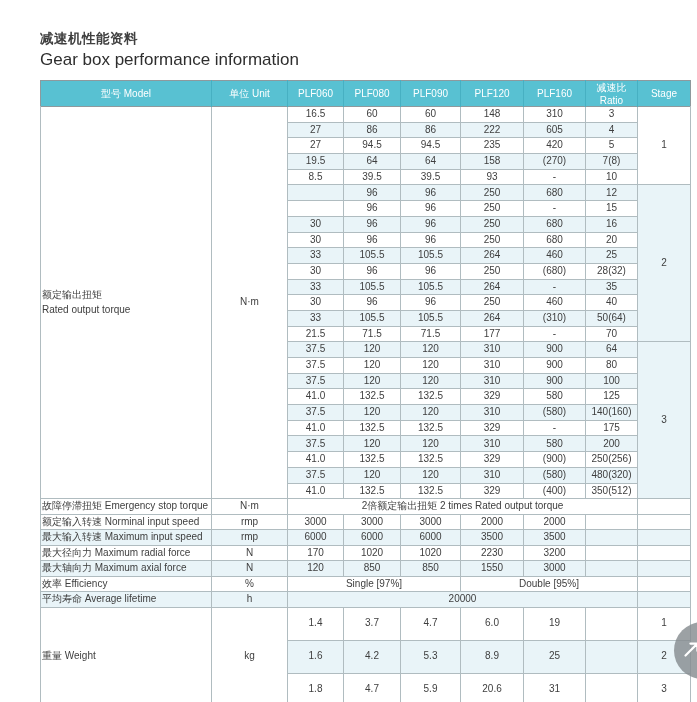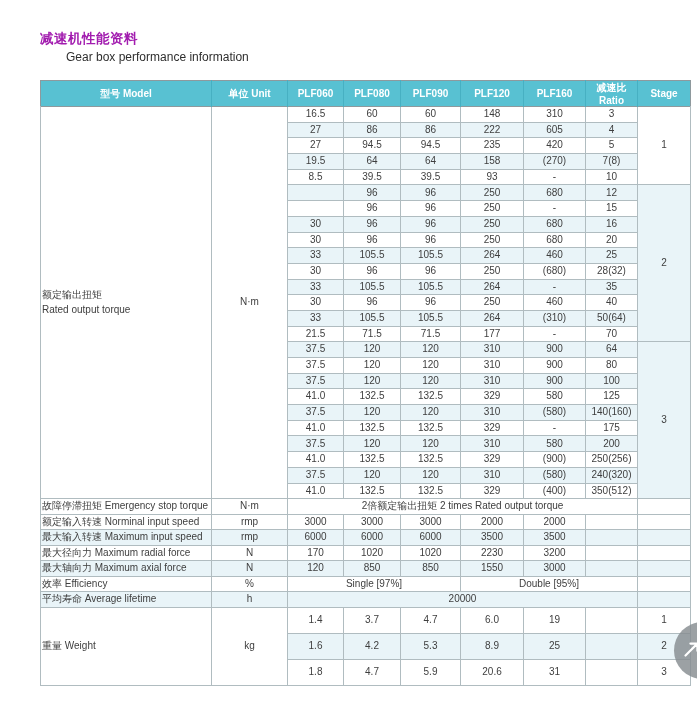--- a/index.html
+++ b/index.html
@@ -3,45 +3,45 @@
 <meta charset="utf-8">
 <style>
   * { margin:0; padding:0; box-sizing:border-box; }
   html,body { background:#fff; }
   body {
     width:697px; height:702px; position:relative; overflow:hidden;
     font-family:"Liberation Sans", sans-serif;
   }
   .page-title {
     position:absolute; left:40px; top:30px;
-    font-size:13.5px; font-weight:bold; color:#a21caf; letter-spacing:0.5px;
+    font-size:13.5px; font-weight:bold; color:#404040; letter-spacing:0.5px;
   }
   .page-subtitle {
     position:absolute; left:40px; top:50px;
-    font-size:12px; color:#2e2e2e;margin-left:26px;
+    font-size:17px; color:#2e2e2e;
   }
   table.ptable {
     position:absolute; left:40px; top:80px; width:650px;
     border-collapse:collapse; table-layout:fixed;
     border:1px solid #8e999d;
   }
   .ptable th {
-    background:#58c1d2; color:#ffffff; font-weight:bold;
+    background:#58c1d2; color:#ffffff; font-weight:normal;
     font-size:10px; height:20px; text-align:center;
     border-left:1px solid #47b0c2; padding:0 1px;
   }
   .ptable th:first-child { border-left:none; }
   .ptable td {
     font-size:10px; color:#3e3e3e; text-align:center;
     border:1px solid #b0bcc0; padding:0 2px; line-height:1.25;
     background:#fff;
   }
   .torque-row td { height:15.7px; }
   .spec-row td   { height:15.5px; border-top:1px solid #8e999d; }
-  .weight-row td { height:26px; }
+  .weight-row td { height:33px; }
   .weight-row.first td { border-top:1px solid #8e999d; }
   tr.alt td { background:#e9f4f8; }
   td.label-cell { text-align:left; padding-left:1px; }
   td.torque-label { line-height:1.45; background:#fff; }
   td.unit-cell { background:#fff; }
   .spec-row td.label-cell, .spec-row td.unit-cell { background:inherit; }
   .spec-row.alt td { background:#e9f4f8; }
   .group-start td { border-top-color:#8e999d; }
   td.stage-cell { background:#fff; border-top:1px solid #8e999d; }
   td.stage-cell.shaded { background:#e9f4f8; }
@@ -273,21 +273,21 @@
         <td class="val">329</td>
         <td class="val">(900)</td>
         <td class="val">250(256)</td>
       </tr>
       <tr class="torque-row alt">
         <td class="val">37.5</td>
         <td class="val">120</td>
         <td class="val">120</td>
         <td class="val">310</td>
         <td class="val">(580)</td>
-        <td class="val">240(320)</td>
+        <td class="val">480(320)</td>
       </tr>
       <tr class="torque-row">
         <td class="val">41.0</td>
         <td class="val">132.5</td>
         <td class="val">132.5</td>
         <td class="val">329</td>
         <td class="val">(400)</td>
         <td class="val">350(512)</td>
       </tr>
       <tr class="spec-row">

